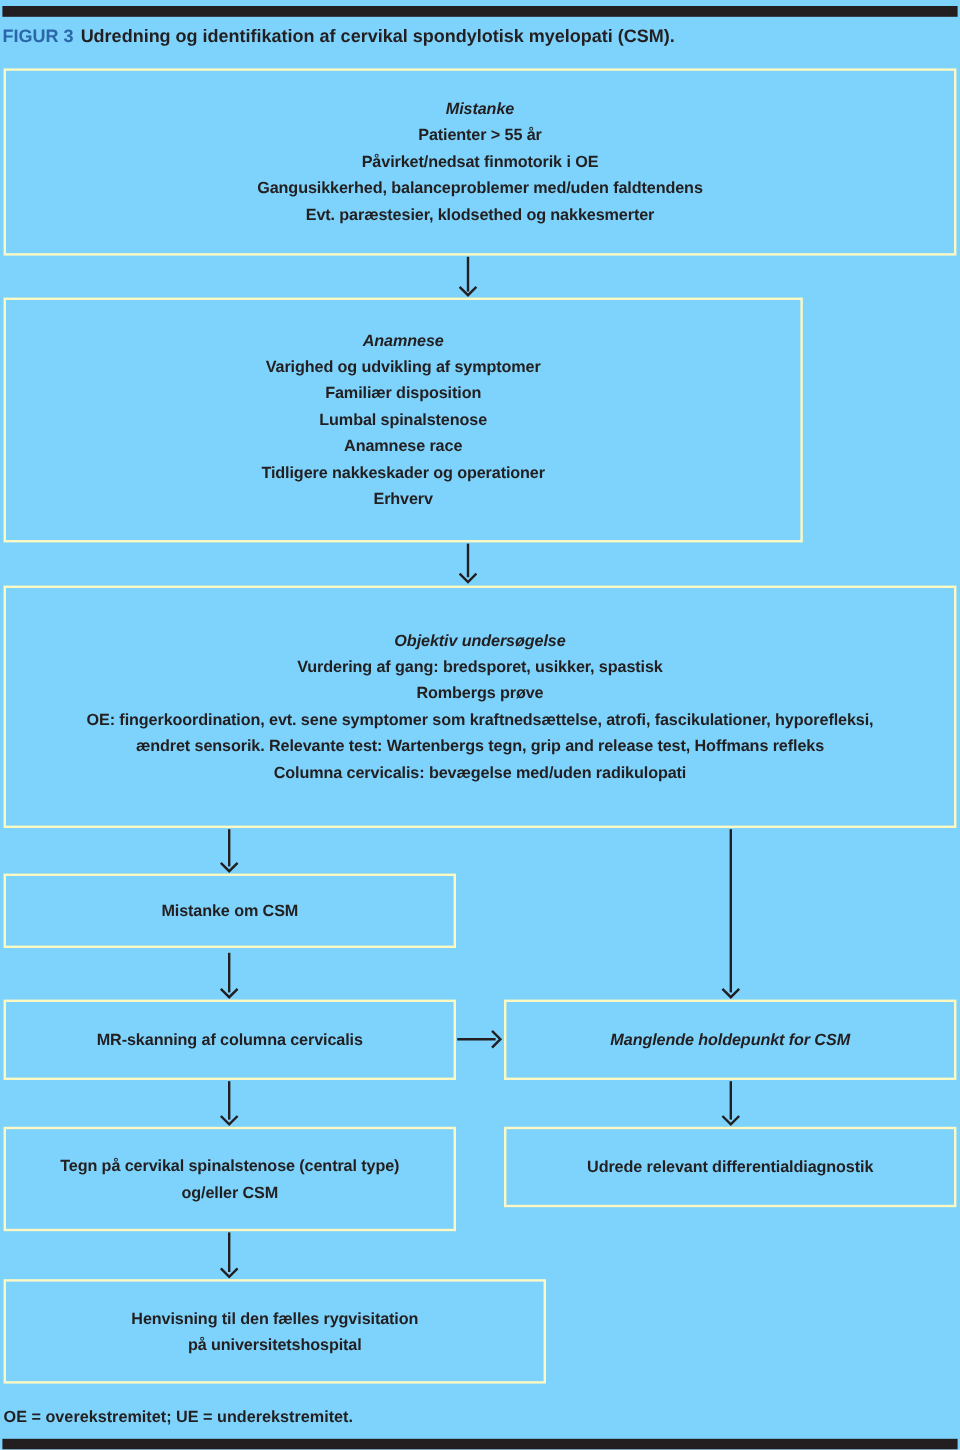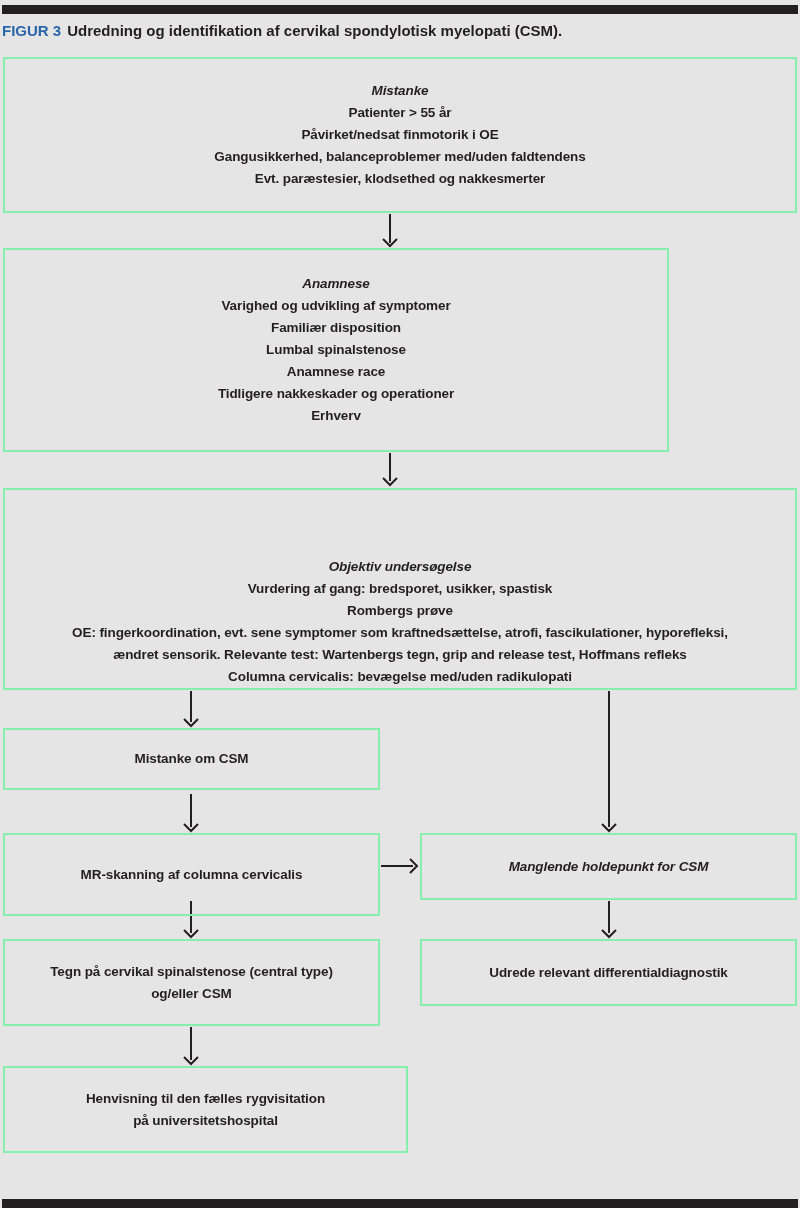--- a/index.html
+++ b/index.html
@@ -1,20 +1,20 @@
 <!DOCTYPE html>
 <html><head>
 <meta charset="utf-8">
 <style>
   html,body { margin:0; padding:0; }
   .page {
     position: relative;
     width: 800px;
     height: 1208px;
-    background: #e5e5e5;
+    background: #7dd3fc;
     font-family: "Liberation Sans", sans-serif;
     color: #231f20;
     overflow: hidden;
   }
   .bar {
     position: absolute;
     left: 2px;
     right: 2px;
     height: 9px;
     background: #231f20;
@@ -28,21 +28,21 @@
     font-size: 15px;
     font-weight: bold;
     line-height: 18px;
     white-space: nowrap;
   }
   .fig-label { color: #2b67a8; margin-right: 6px; }
   .fig-text  { color: #231f20; }
   .fbox {
     position: absolute;
     box-sizing: border-box;
-    border: 2px solid #86efac;
+    border: 2px solid #fef9c3;
     display: flex;
     flex-direction: column;
     justify-content: center;
     align-items: center;
     text-align: center;
     font-size: 13.5px;
     font-weight: bold;
     line-height: 22px;
     letter-spacing: -0.1px;
   }
@@ -129,51 +129,52 @@
   <div class="fbox" style="left:3px; top:248px; width:666px; height:204px;">
     <div class="box-heading">Anamnese</div>
     <div class="box-line">Varighed og udvikling af symptomer</div>
     <div class="box-line">Familiær disposition</div>
     <div class="box-line">Lumbal spinalstenose</div>
     <div class="box-line">Anamnese race</div>
     <div class="box-line">Tidligere nakkeskader og operationer</div>
     <div class="box-line">Erhverv</div>
   </div>
 
-  <div class="fbox" style="left:3px; top:488px; width:794px; height:202px;justify-content:flex-end;">
+  <div class="fbox" style="left:3px; top:488px; width:794px; height:202px;">
     <div class="box-heading">Objektiv undersøgelse</div>
     <div class="box-line">Vurdering af gang: bredsporet, usikker, spastisk</div>
     <div class="box-line">Rombergs prøve</div>
     <div class="box-line">OE: fingerkoordination, evt. sene symptomer som kraftnedsættelse, atrofi, fascikulationer, hyporefleksi,</div>
     <div class="box-line">ændret sensorik. Relevante test: Wartenbergs tegn, grip and release test, Hoffmans refleks</div>
     <div class="box-line">Columna cervicalis: bevægelse med/uden radikulopati</div>
   </div>
 
   <div class="fbox" style="left:3px; top:728px; width:377px; height:62px;">
     <div class="box-line">Mistanke om CSM</div>
   </div>
 
-  <div class="fbox" style="left:3px; top:833px; width:377px; height:83px;">
+  <div class="fbox" style="left:3px; top:833px; width:377px; height:67px;">
     <div class="box-line">MR-skanning af columna cervicalis</div>
   </div>
 
   <div class="fbox" style="left:420px; top:833px; width:377px; height:67px;font-style:italic;">
     <div class="box-line">Manglende holdepunkt for CSM</div>
   </div>
 
   <div class="fbox" style="left:420px; top:939px; width:377px; height:67px;">
     <div class="box-line">Udrede relevant differentialdiagnostik</div>
   </div>
 
   <div class="fbox" style="left:3px; top:939px; width:377px; height:87px;">
     <div class="box-line">Tegn på cervikal spinalstenose (central type)</div>
     <div class="box-line">og/eller CSM</div>
   </div>
 
-  <div class="fbox" style="left:3px; top:1066px; width:405px; height:87px;">
+  <div class="fbox" style="left:3px; top:1066px; width:452px; height:87px;">
     <div class="box-line">Henvisning til den fælles rygvisitation</div>
     <div class="box-line">på universitetshospital</div>
   </div>
 
+  <div class="footnote">OE = overekstremitet; UE = underekstremitet.</div>
 
   <div class="bar bottom-bar"></div>
 
 </div>
 
 </body></html>

